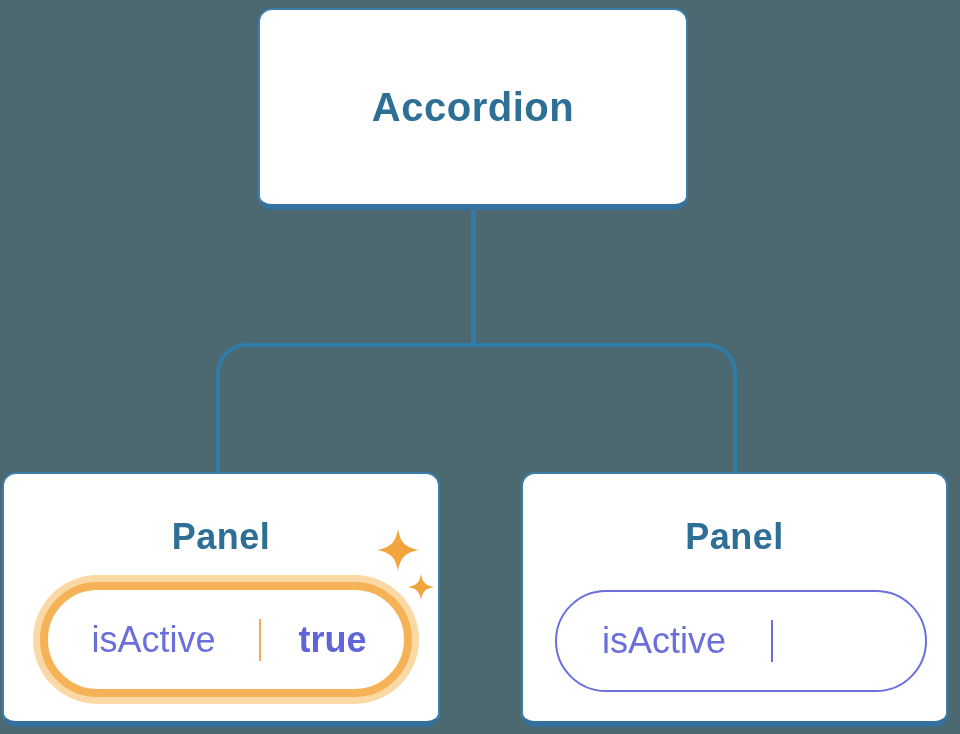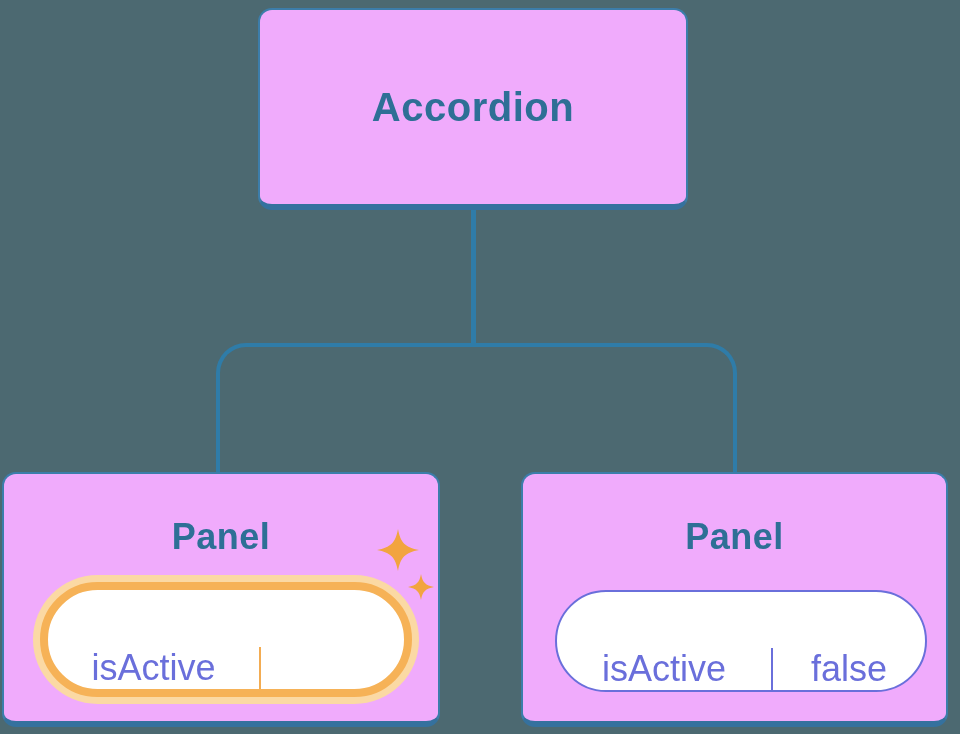--- a/index.html
+++ b/index.html
@@ -13,21 +13,21 @@
     width: 960px;
     height: 734px;
     background: #4C6971;
     overflow: hidden;
   }
 
   
   .node {
     position: absolute;
     box-sizing: border-box;
-    background: #f0abfc;
+    background: #ffffff;
     border: 2.5px solid #3C7DAA;
     border-bottom-width: 6px;
     border-bottom-color: #35719E;
     border-radius: 14px;
   }
   .node-root {
     left: 258px; top: 8px;
     width: 430px; height: 202px;
     display: flex; align-items: center; justify-content: center;
   }
@@ -66,21 +66,21 @@
     border-bottom: none;
     border-radius: 30px 30px 0 0;
   }
 
   
   .pill {
     position: absolute;
     box-sizing: border-box;
     background: #ffffff;
     display: flex;
-    align-items: flex-end;
+    align-items: center;
   }
   .pill-active {
     left: 36px; top: 108px;
     width: 372px; height: 115px;
     border: 8px solid #F6B257;
     border-radius: 60px;
     box-shadow: 0 0 0 7px #FBD9A4;
   }
   .pill-inactive {
     left: 32px; top: 116px;
@@ -123,30 +123,30 @@
 
   <div class="node node-root">
     <span class="node-title">Accordion</span>
   </div>
 
   <div class="node node-panel-left">
     <div class="panel-title">Panel</div>
 
     <div class="pill pill-active">
       <div class="pill-cell cell-key">isActive</div>
+      <div class="pill-cell cell-value">true</div>
     </div>
 
     <svg class="sparkles" viewBox="0 0 70 85" xmlns="http://www.w3.org/2000/svg" fill="#F2A43F">
       <path d="M32 9 C34.5 22.7 39.3 27.5 53 30 C39.3 32.5 34.5 37.3 32 51 C29.5 37.3 24.7 32.5 11 30 C24.7 27.5 29.5 22.7 32 9 Z"></path>
       <path d="M55 54 C56.6 62.5 59.5 65.4 68 67 C59.5 68.6 56.6 71.5 55 80 C53.4 71.5 50.5 68.6 42 67 C50.5 65.4 53.4 62.5 55 54 Z"></path>
     </svg>
   </div>
 
   <div class="node node-panel-right">
     <div class="panel-title">Panel</div>
 
     <div class="pill pill-inactive">
       <div class="pill-cell cell-key">isActive</div>
-      <div class="pill-cell cell-value">false</div>
     </div>
   </div>
 
 </div>
 
 </body></html>

